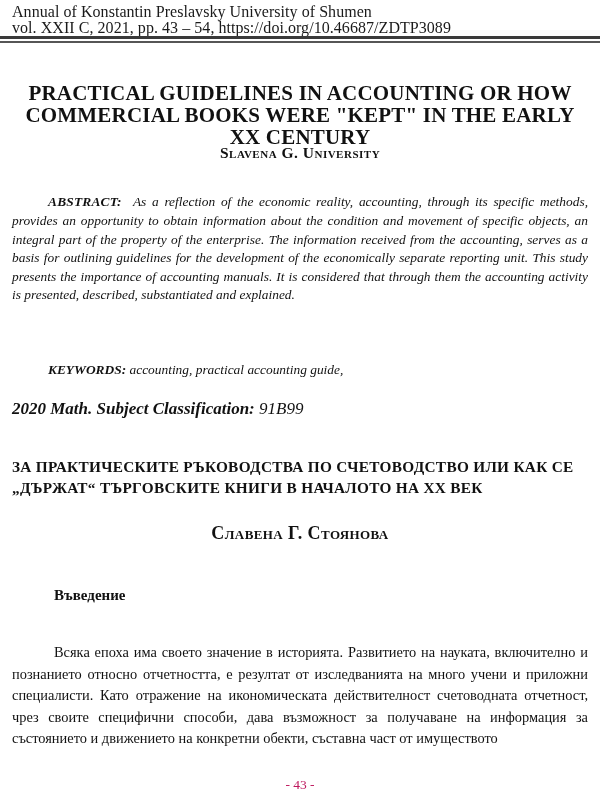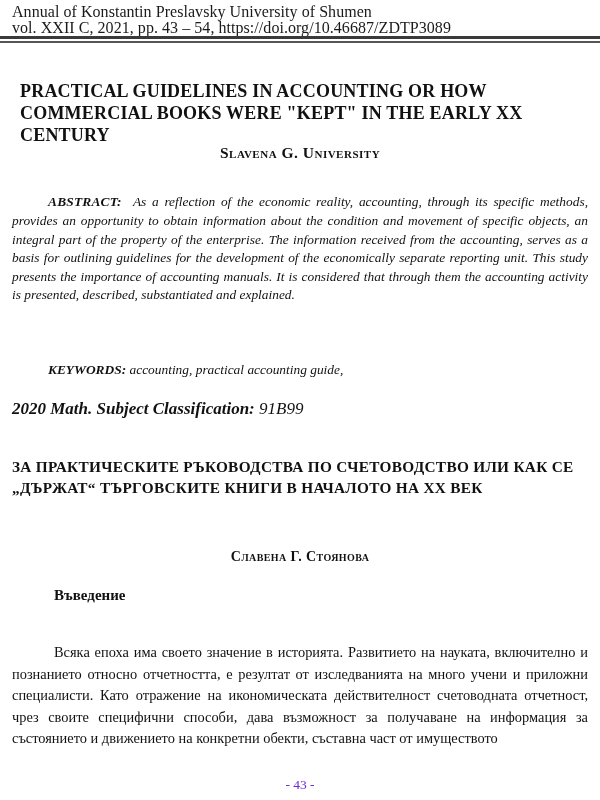--- a/index.html
+++ b/index.html
@@ -59,25 +59,26 @@
   }
   .rule-thin {
     height: 2px;
     background: #565656;
     width: 100%;
   }
 
   
   .title-en {
     position: absolute;
-    left: 20px;
+    left: 12px;
     top: 68px;
     width: 576px;
-    font-weight: bold;
-    font-size: 18px;
+    text-align: center;
+    font-weight: bold;
+    font-size: 21px;
     line-height: 22px;
     letter-spacing: 0.2px;
     font-variant: small-caps;
     text-transform: none;
   }
 
   .author-en {
     position: absolute;
     left: 12px;
     top: 143px;
@@ -154,25 +155,24 @@
     letter-spacing: 0.3px;
   }
 
   .author-bg {
     position: absolute;
     left: 12px;
     top: 523px;
     width: 576px;
     text-align: center;
     font-weight: bold;
-    font-size: 14px;
+    font-size: 18px;
     line-height: 20px;
     font-variant: small-caps;
     letter-spacing: 0.4px;
-    margin-top: 24px;
   }
 
   .section-heading {
     position: absolute;
     left: 54px;
     top: 570px;
     width: 534px;
     font-weight: bold;
     font-size: 15px;
     line-height: 20px;
@@ -191,21 +191,21 @@
   }
 
   .folio {
     position: absolute;
     left: 12px;
     top: 776px;
     width: 576px;
     text-align: center;
     font-size: 13.5px;
     line-height: 18px;
-    color: #6d28d9;
+    color: #be185d;
   }
 </style>
 </head>
 <body>
 
 <div class="page">
 
   <div class="runhead">
     <div class="runhead-line">Annual of Konstantin Preslavsky University of Shumen</div>
     <div class="runhead-line">vol. XXII C, 2021, pp. 43 – 54,  https://doi.org/10.46687/ZDTP3089</div>

